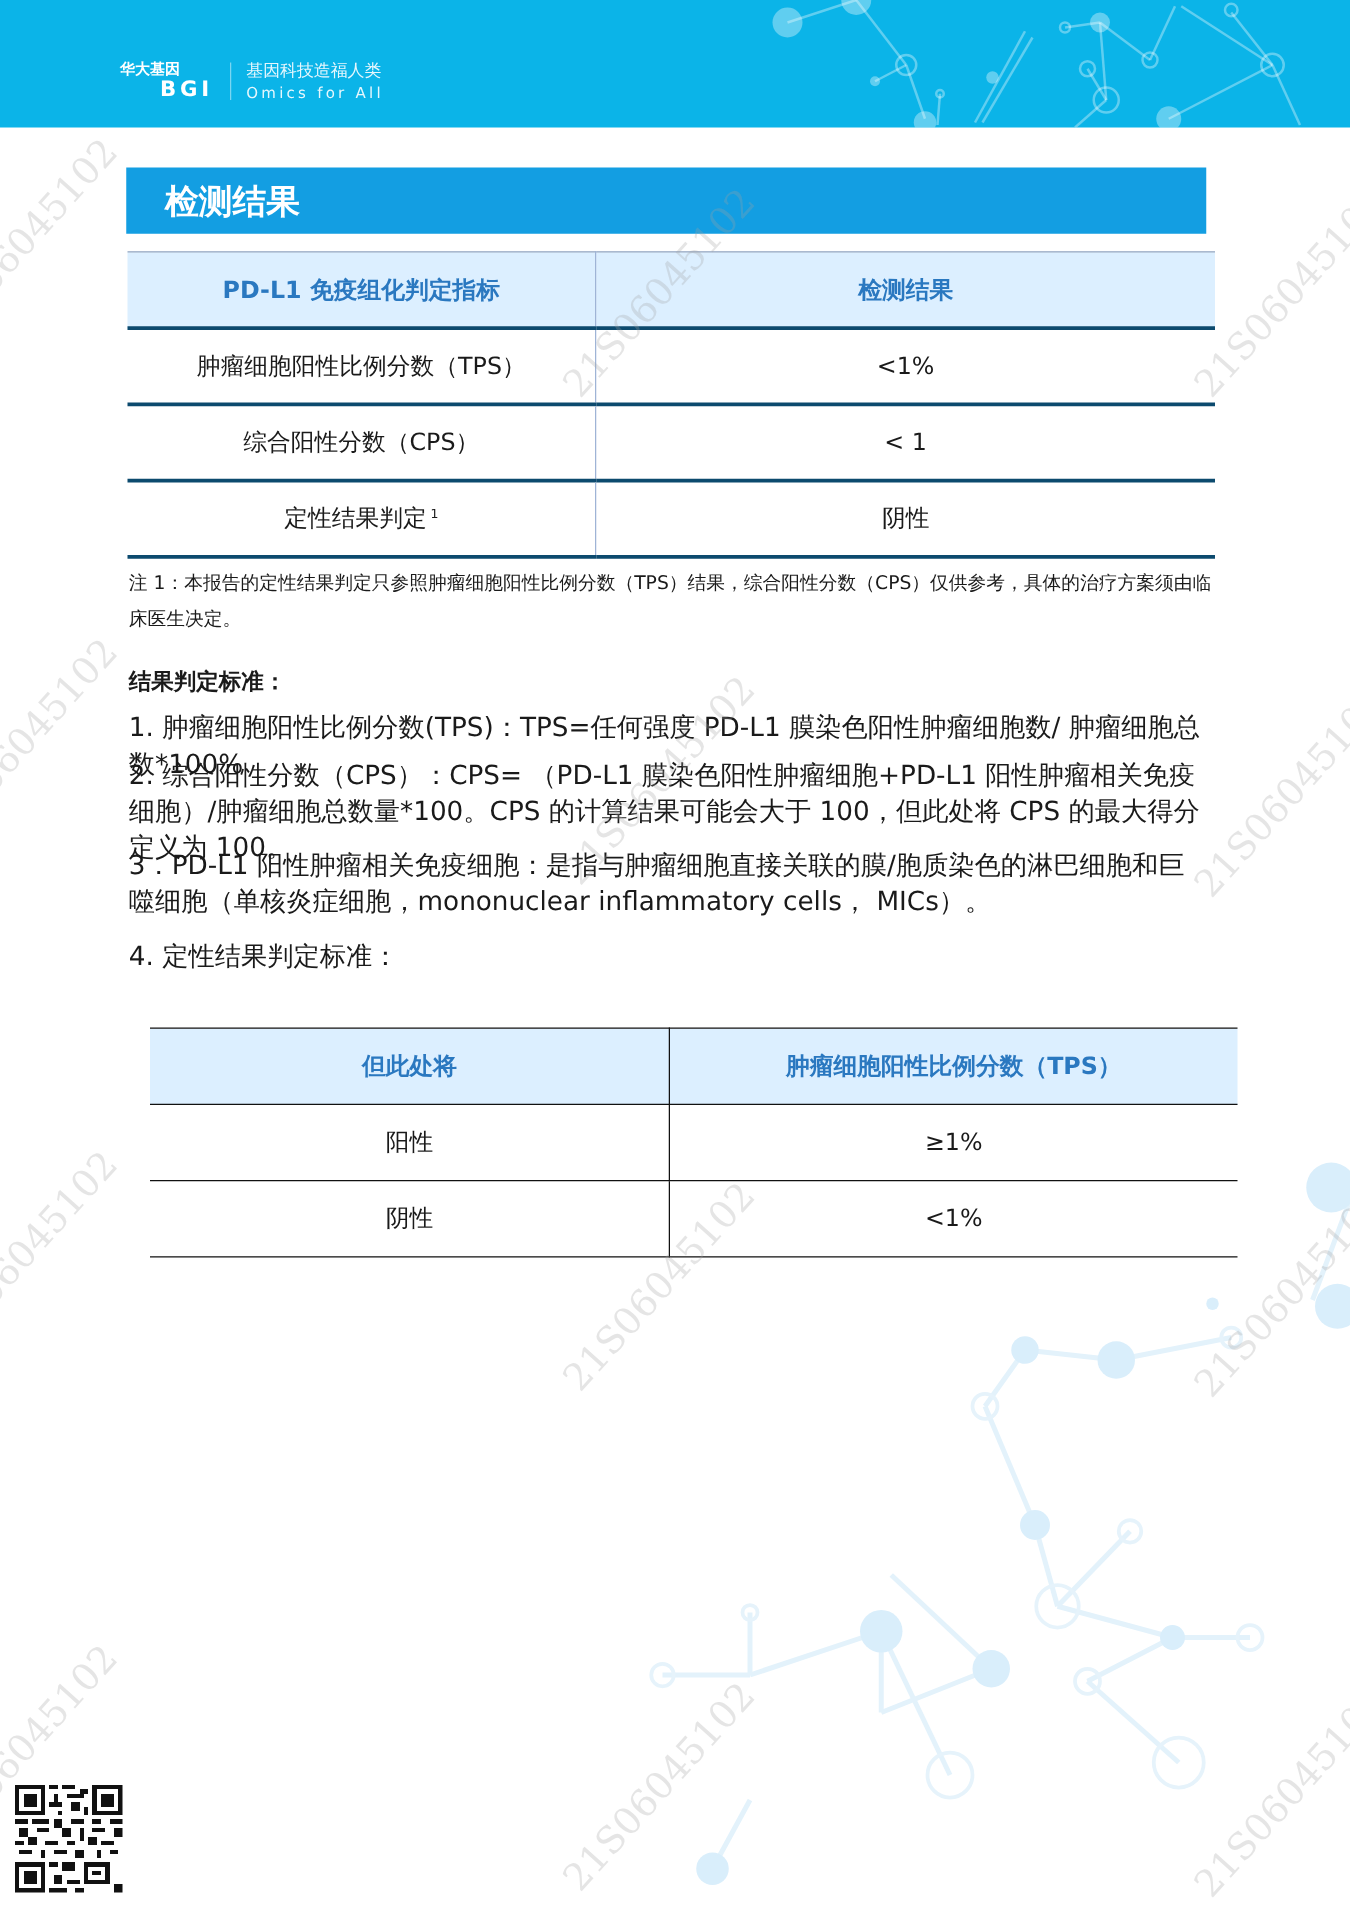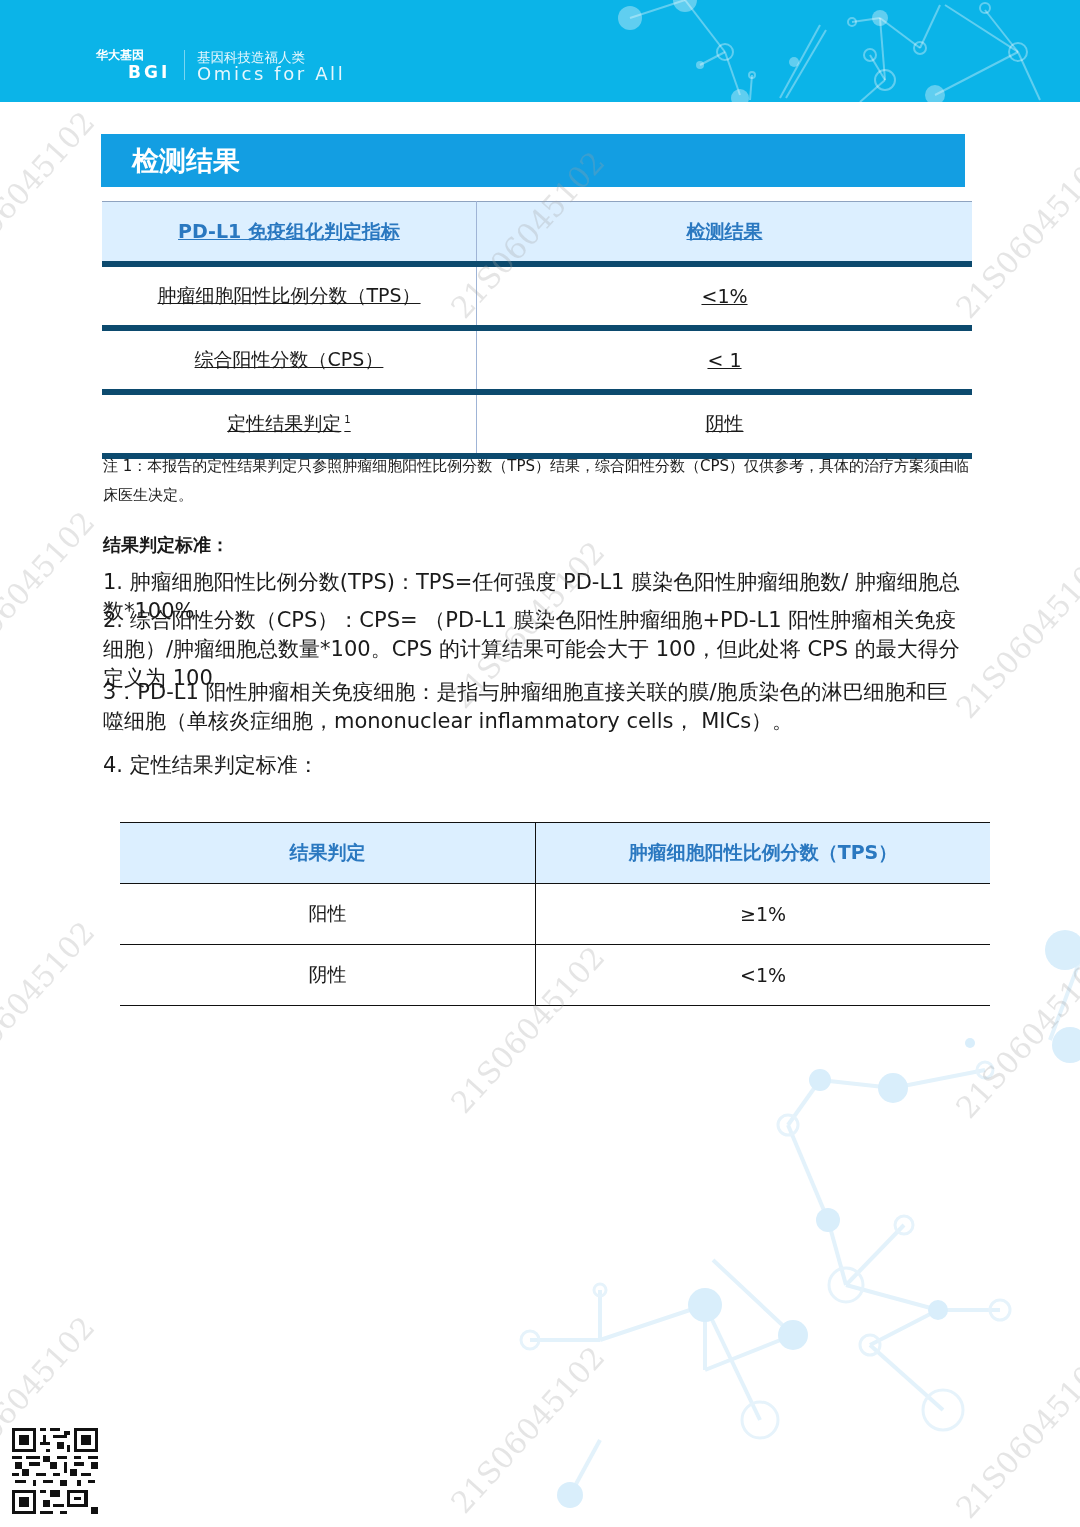--- a/index.html
+++ b/index.html
@@ -14,39 +14,39 @@
     position: absolute; left: 0; top: 0; width: 1080px; height: 102px;
     background: #0bb4e8; overflow: hidden;
   }
   .header svg.deco { position: absolute; left: 0; top: 0; }
   .logo { position: absolute; left: 96px; top: 47px; color: #fff; }
   .logo-cn { font-size: 12px; font-weight: bold; letter-spacing: 0px; line-height: 17px; }
   .logo-en { font-size: 17px; font-weight: bold; letter-spacing: 3px; line-height: 17px; font-family: "DejaVu Sans", sans-serif; margin-left: 32px; }
   .logo-divider { position: absolute; left: 184px; top: 50px; width: 1px; height: 30px; background: rgba(255,255,255,0.45); }
   .slogan { position: absolute; left: 197px; top: 48px; color: #e6f7fd; }
   .slogan-cn { font-size: 13.5px; line-height: 18px; }
-  .slogan-en { font-size: 18px; letter-spacing: 2.6px; line-height: 16px; }
+  .slogan-en { font-size: 12px; letter-spacing: 2.6px; line-height: 16px; }
 
   
   .section-title {
     position: absolute; left: 101px; top: 134px; width: 864px; height: 53px;
     background: #139ee2; color: #fff;
   }
   .section-title span {
     position: absolute; left: 31px; top: 9px; font-size: 27px; font-weight: bold;
   }
 
   
   table { border-collapse: collapse; }
   .result-table {
     position: absolute; left: 102px; top: 201px; width: 870px;
   }
   .result-table th, .result-table td {
     text-align: center; font-size: 19px;
-    border-top: 1px solid #8ea3c0; border-bottom: 6px solid #0c4a6e; text-decoration: underline;
+    border-top: 1px solid #8ea3c0; border-bottom: 3px solid #0c4a6e;
   }
   .result-table th {
     height: 57px; background: #dcefff; color: #2a78c0; font-weight: bold;
   }
   .result-table td { height: 56px; color: #1a1a1a; }
   .result-table .c1 { width: 372px; border-right: 1px solid #9fb4d6; }
   .result-table sup { font-size: 10px; vertical-align: 7px; margin-left: 3px; }
 
   
   .note {
@@ -215,21 +215,21 @@
 
 <div class="criteria-title">结果判定标准：</div>
 <div class="crit" style="top:568px;">1. 肿瘤细胞阳性比例分数(TPS)：TPS=任何强度 PD-L1 膜染色阳性肿瘤细胞数/ 肿瘤细胞总数*100%</div>
 <div class="crit" style="top:606px;">2. 综合阳性分数（CPS）：CPS= （PD-L1 膜染色阳性肿瘤细胞+PD-L1 阳性肿瘤相关免疫细胞）/肿瘤细胞总数量*100。CPS 的计算结果可能会大于 100，但此处将 CPS 的最大得分定义为 100。</div>
 <div class="crit" style="top:678px;">3．PD-L1 阳性肿瘤相关免疫细胞：是指与肿瘤细胞直接关联的膜/胞质染色的淋巴细胞和巨噬细胞（单核炎症细胞，mononuclear inflammatory cells， MICs）。</div>
 <div class="crit" style="top:751px;">4. 定性结果判定标准：</div>
 
 <table class="crit-table">
   <tbody>
       <tr>
-    <th class="c1">结果判定</th>
+    <th class="c1">但此处将</th>
     <th>肿瘤细胞阳性比例分数（TPS）</th>
   </tr>
   <tr>
     <td class="c1">阳性</td>
     <td>≥1%</td>
   </tr>
   <tr>
     <td class="c1">阴性</td>
     <td>&lt;1%</td>
   </tr>

